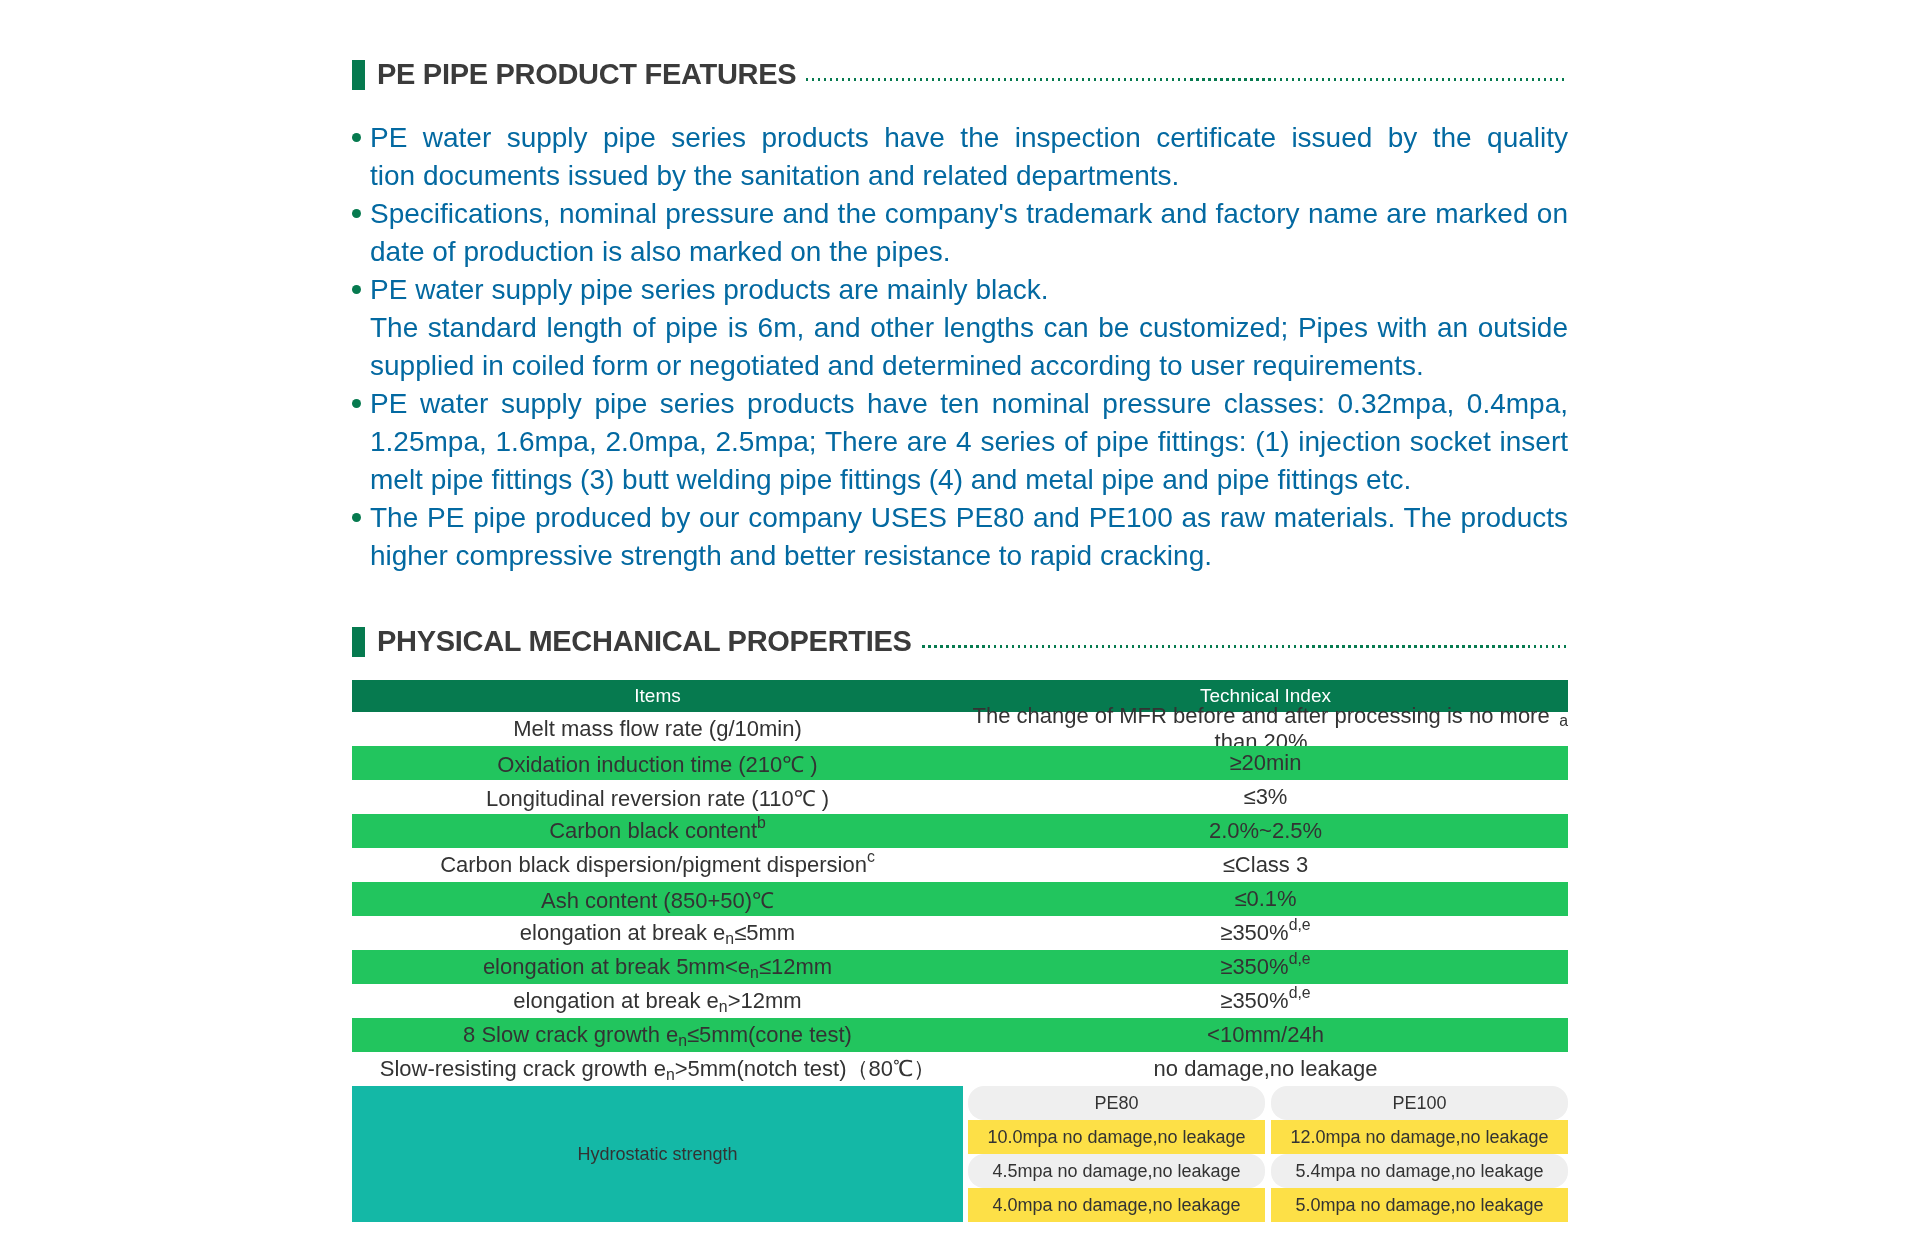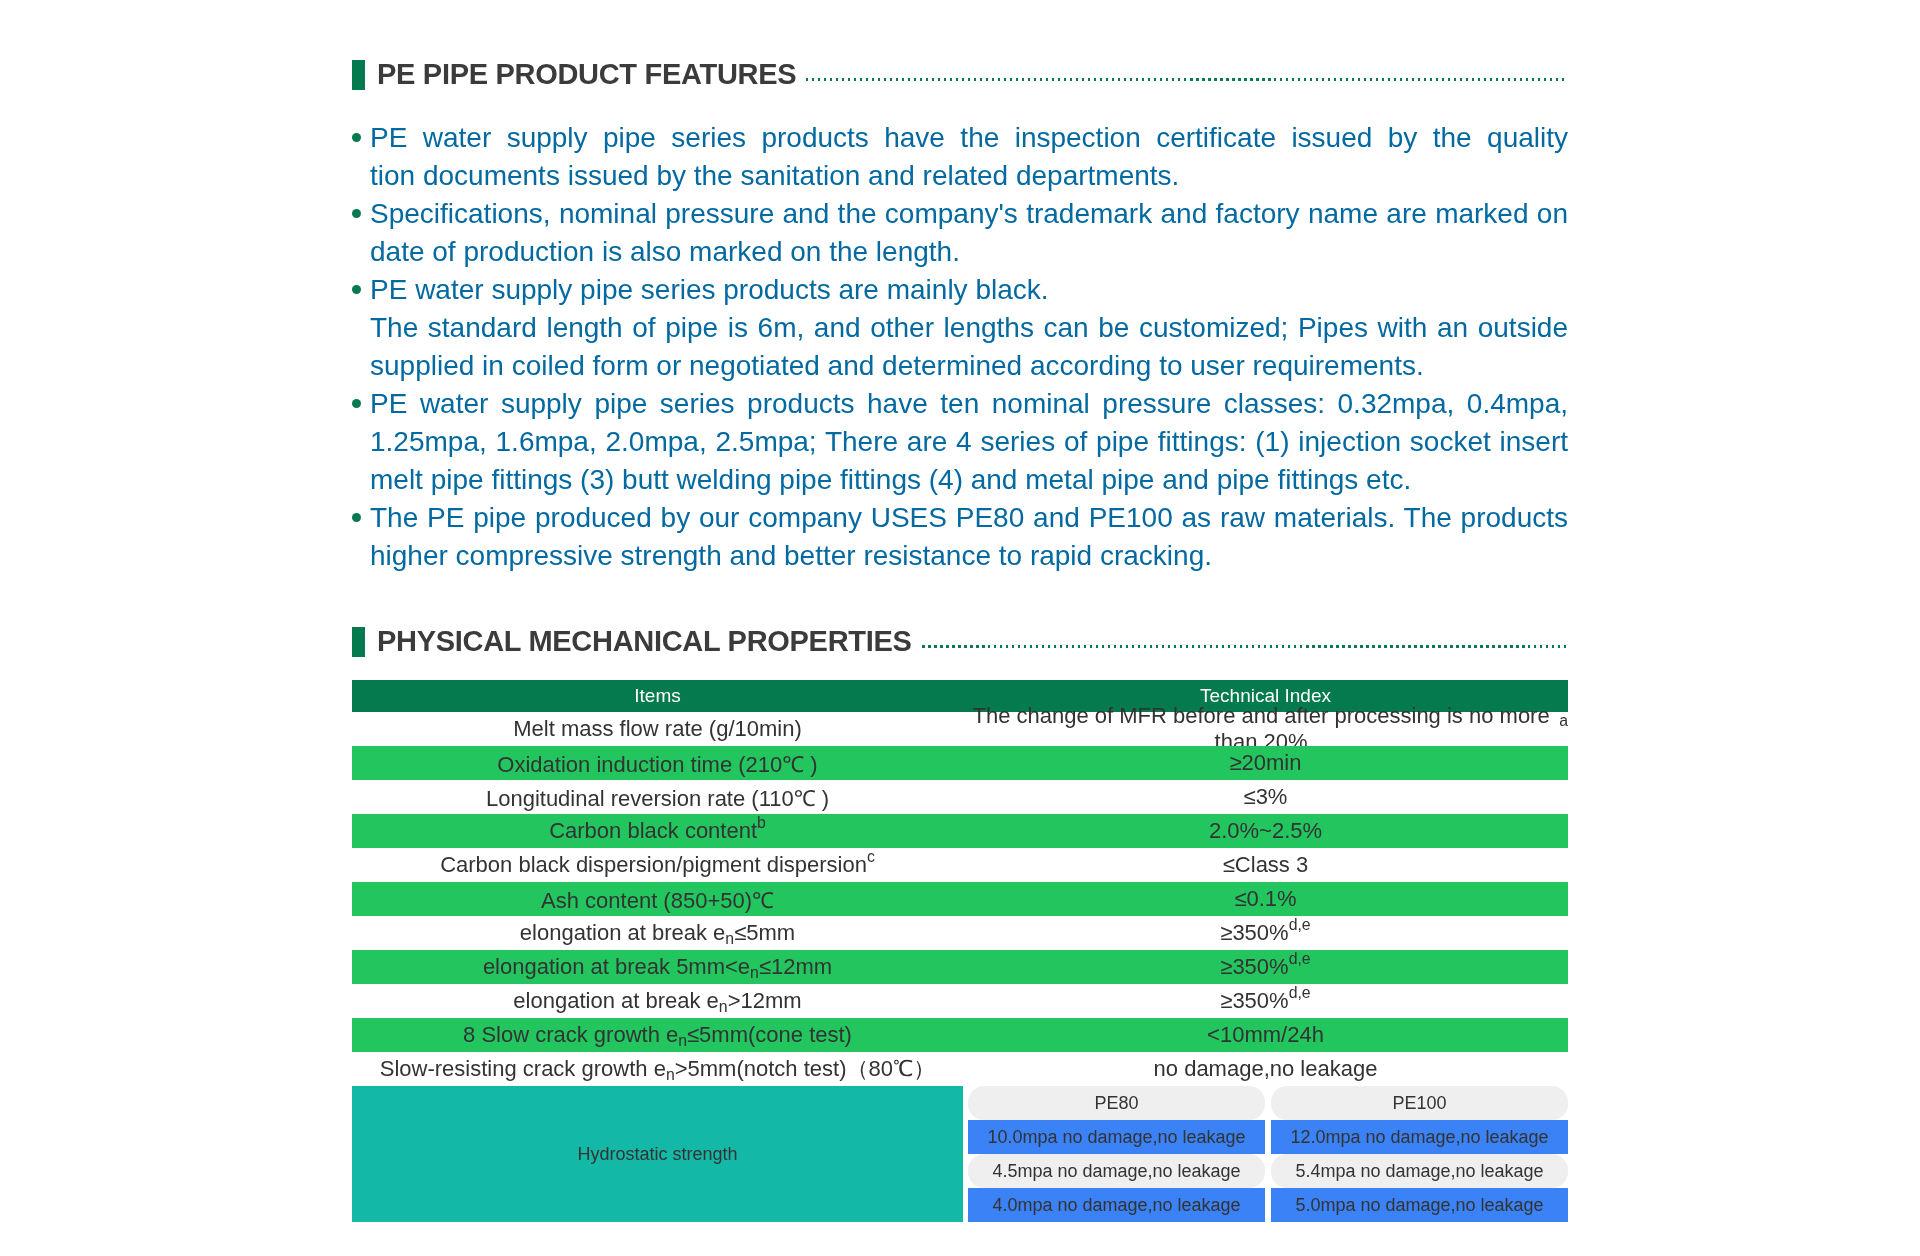--- a/index.html
+++ b/index.html
@@ -36,21 +36,21 @@
   sup { font-size:0.72em; line-height:0; position:relative; top:-0.5em; vertical-align:baseline; }
   sub { font-size:0.72em; line-height:0; position:relative; top:0.35em; vertical-align:baseline; }
 
   
   .hydro { display:flex; gap:5px; }
   .hydro-item { width:611px; flex:0 0 auto; background:#14b8a6; display:flex; align-items:center;
     justify-content:center; font-size:18px; color:#333333; }
   .hydro-right { flex:1 1 auto; display:flex; flex-direction:column; }
   .hrow { display:flex; gap:6px; height:34px; }
   .hcell { flex:1 1 0; display:flex; align-items:center; justify-content:center; font-size:18px;
-    color:#333333; background:#3b82f6; }
+    color:#333333; background:#fde047; }
   .hrow.shaded .hcell { background:#efefef;border-radius:16px; }
 </style>
 </head>
 <body>
 
 <div class="page">
   <div class="content">
 
     <div class="sec-header first">
       <span class="sec-bar"></span>
@@ -63,21 +63,21 @@
           <span class="dot"></span>
           <div class="bullet-lines">
             <div class="line fill">PE water supply pipe series products have the inspection certificate issued by the quality inspection department and the certifica-</div>
             <div class="line">tion documents issued by the sanitation and related departments.</div>
           </div>
         </div>
         <div class="bullet">
           <span class="dot"></span>
           <div class="bullet-lines">
             <div class="line fill">Specifications, nominal pressure and the company's trademark and factory name are marked on the pipes and fittings, and the</div>
-            <div class="line">date of production is also marked on the length.</div>
+            <div class="line">date of production is also marked on the pipes.</div>
           </div>
         </div>
         <div class="bullet">
           <span class="dot"></span>
           <div class="bullet-lines">
             <div class="line">PE water supply pipe series products are mainly black.</div>
             <div class="line fill">The standard length of pipe is 6m, and other lengths can be customized; Pipes with an outside diameter less than 63mm can be</div>
             <div class="line">supplied in coiled form or negotiated and determined according to user requirements.</div>
           </div>
         </div>

